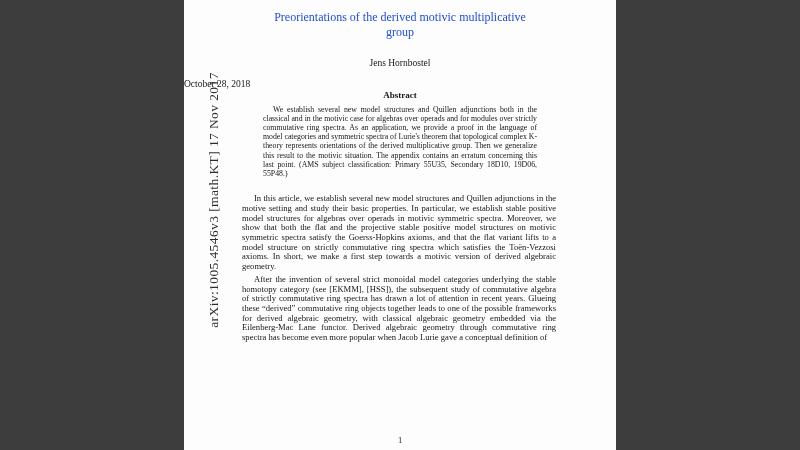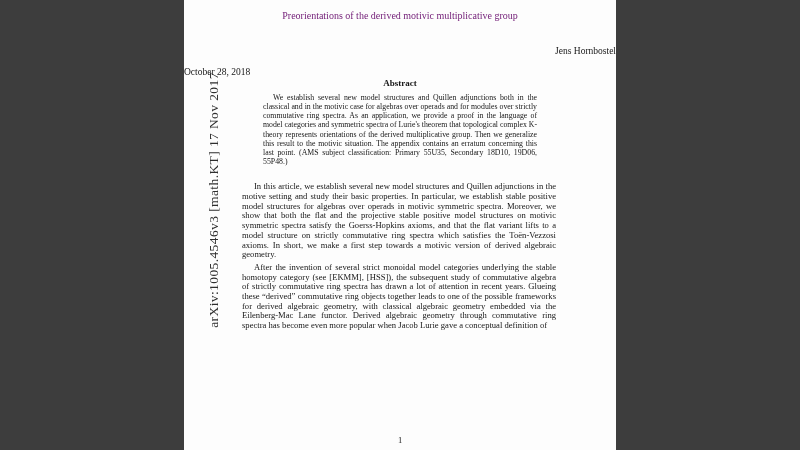--- a/index.html
+++ b/index.html
@@ -29,27 +29,27 @@
     transform-origin: center center;
     white-space: nowrap;
     font-size: 13.5px;
     letter-spacing: 0.4px;
     color: #2e2e2e;
   }
   .title {
     width: 272px;
     margin: 4px auto 0;
     text-align: center;
-    font-size: 10px;
+    font-size: 12px;
     line-height: 1.28;
-    color: #701a75;
+    color: #1d4ed8;
   }
   .author {
-    text-align: right;
-    margin-top: 23px;
+    text-align: center;
+    margin-top: 17px;
     font-size: 9.5px;
   }
   .date {
     margin-top: 11px;
     font-size: 9.5px;
   }
   .abstract-heading {
     text-align: center;
     margin-top: 1px;
     font-size: 9px;

